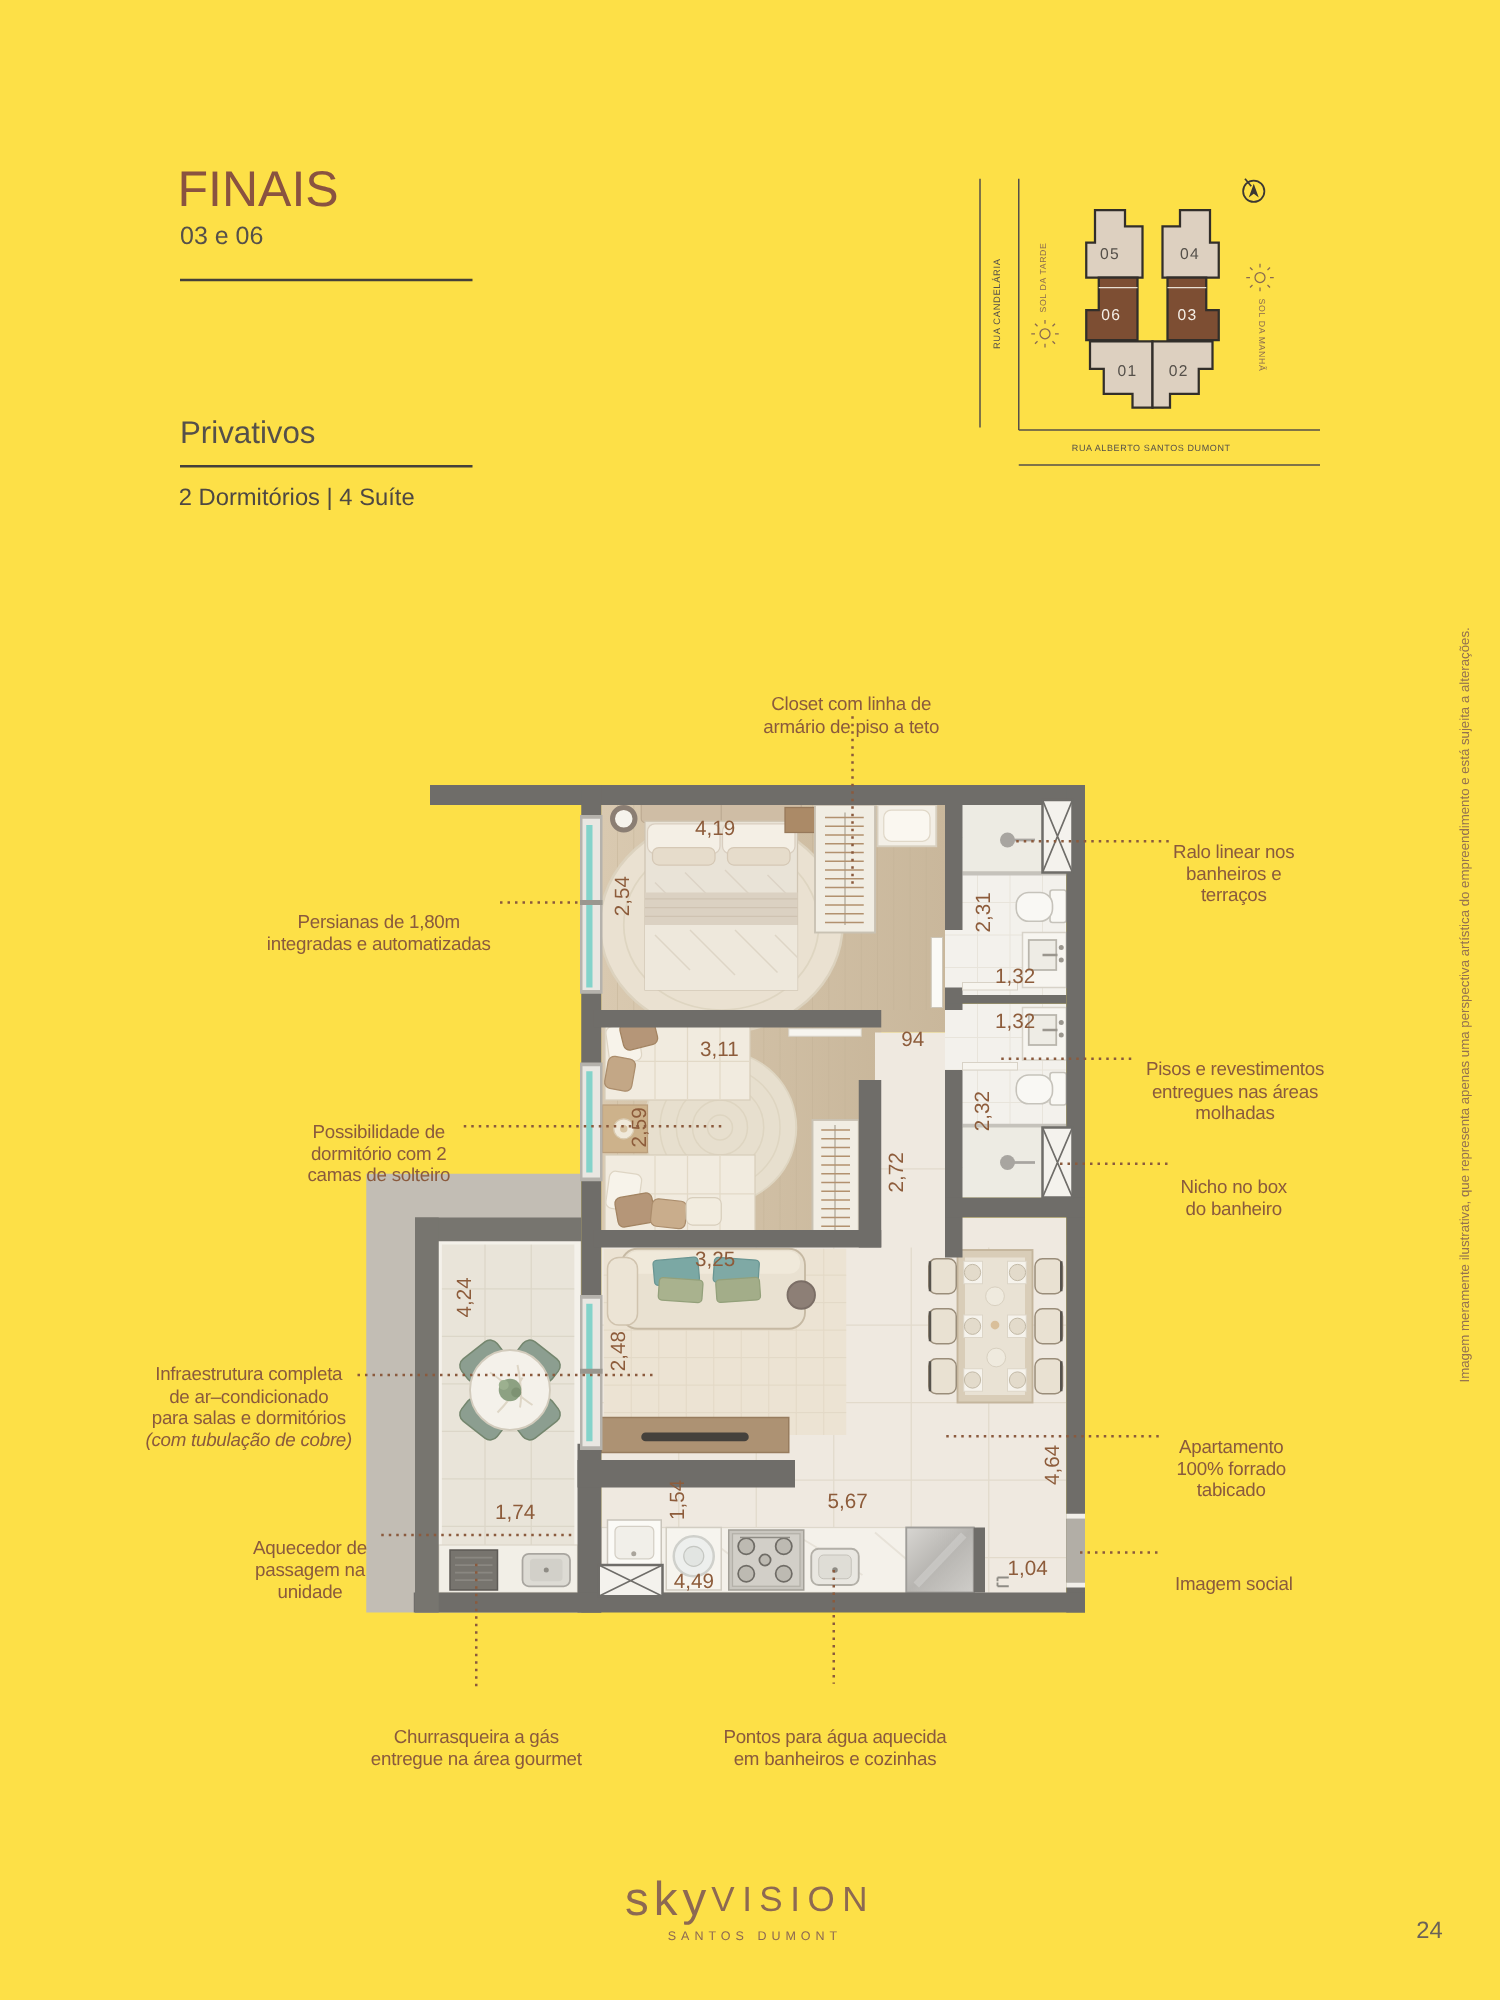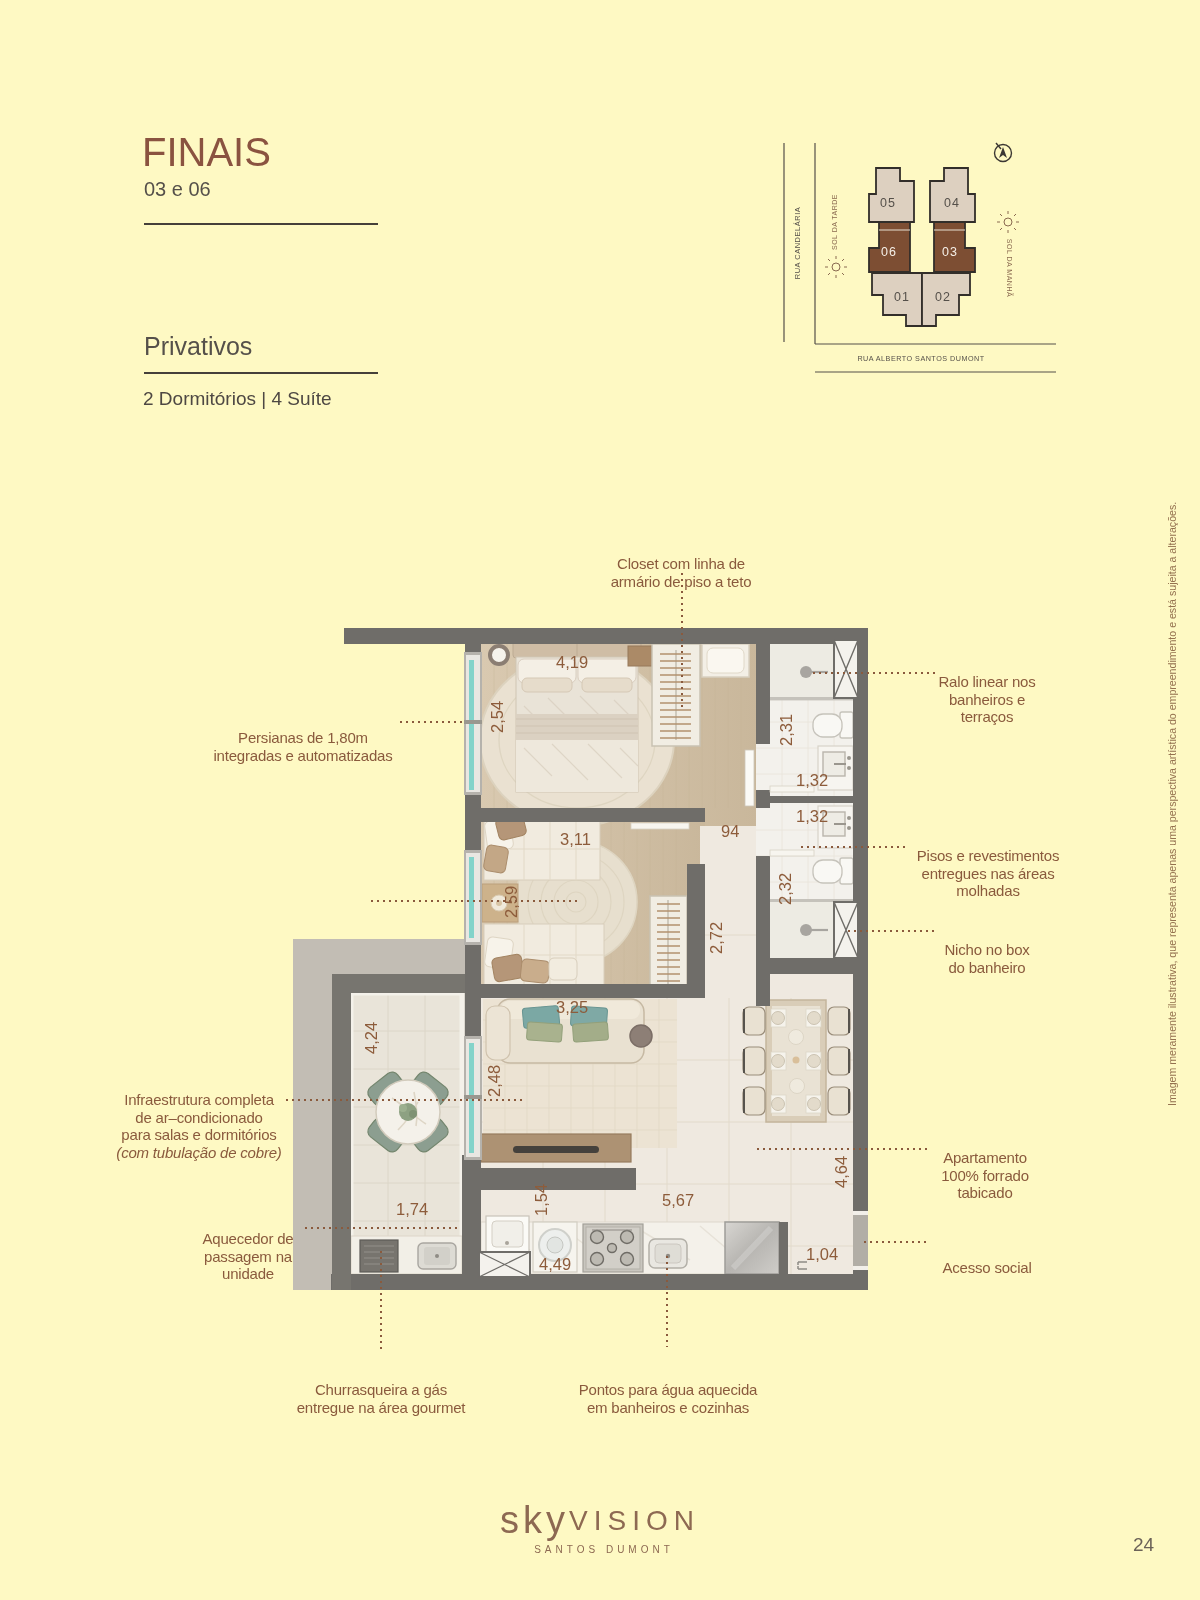--- a/index.html
+++ b/index.html
@@ -1,16 +1,16 @@
 <!DOCTYPE html>
 <html><head>
 <meta charset="utf-8">
 <style>
   html,body{margin:0;padding:0;}
-  .page{position:relative;width:1200px;height:1600px;background:#fef9c3;overflow:hidden;
+  .page{position:relative;width:1200px;height:1600px;background:#fde047;overflow:hidden;
         font-family:"Liberation Sans", sans-serif;}
   .abs{position:absolute;}
   .ann{position:absolute;color:#8a5a3d;font-size:15px;line-height:17.5px;text-align:center;letter-spacing:-0.2px;margin-top:25px;}
   .dark{color:#55504a;}
 </style>
 </head>
 <body>
 <div class="page">
 
   <div class="abs" style="left:142px;top:130px;font-size:40px;color:#8a5340;letter-spacing:0px;">FINAIS</div>
@@ -480,32 +480,33 @@
       <text x="921" y="361" font-size="7.2" fill="#55504a" letter-spacing="0.5" text-anchor="middle">RUA ALBERTO SANTOS DUMONT</text>
     </g>
   </svg>
 
   <div class="ann" style="left:581px;top:530px;width:200px;">Closet com linha de<br>armário de piso a teto</div>
 
   <div class="ann" style="left:907px;top:648px;width:160px;">Ralo linear nos<br>banheiros e<br>terraços</div>
 
   <div class="ann" style="left:193px;top:704px;width:220px;">Persianas de 1,80m<br>integradas e automatizadas</div>
 
+  <div class="ann" style="left:203px;top:872px;width:200px;">Possibilidade de<br>dormitório com 2<br>camas de solteiro</div>
 
   <div class="ann" style="left:888px;top:822px;width:200px;">Pisos e revestimentos<br>entregues nas áreas<br>molhadas</div>
 
   <div class="ann" style="left:907px;top:916px;width:160px;">Nicho no box<br>do banheiro</div>
 
   <div class="ann" style="left:89px;top:1066px;width:220px;">Infraestrutura completa<br>de ar–condicionado<br>para salas e dormitórios<br><i>(com tubulação de cobre)</i></div>
 
   <div class="ann" style="left:885px;top:1124px;width:200px;">Apartamento<br>100% forrado<br>tabicado</div>
 
   <div class="ann" style="left:148px;top:1205px;width:200px;">Aquecedor de<br>passagem na<br>unidade</div>
 
-  <div class="ann" style="left:887px;top:1234px;width:200px;">Acesso social</div>
+  <div class="ann" style="left:887px;top:1234px;width:200px;">Imagem social</div>
 
   <div class="ann" style="left:281px;top:1356px;width:200px;">Churrasqueira a gás<br>entregue na área gourmet</div>
 
   <div class="ann" style="left:553px;top:1356px;width:230px;">Pontos para água aquecida<br>em banheiros e cozinhas</div>
 
   <div class="abs" style="left:1172px;top:806px;width:600px;font-size:11px;color:#94714f;transform:rotate(-90deg);transform-origin:0 0;text-align:left;white-space:nowrap;"> </div>
   <div class="abs" style="left:1166px;top:1106px;font-size:10.6px;color:#94714f;transform:rotate(-90deg);transform-origin:0 0;white-space:nowrap;">Imagem meramente ilustrativa, que representa apenas uma perspectiva artística do empreendimento e está sujeita a alterações.</div>
 
   <div class="abs" style="left:0;top:1499px;width:1200px;text-align:center;color:#8d6952;">
     <span style="font-size:38px;letter-spacing:4px;">sky</span><span style="font-size:28px;letter-spacing:6px;vertical-align:3px;">VISION</span>

